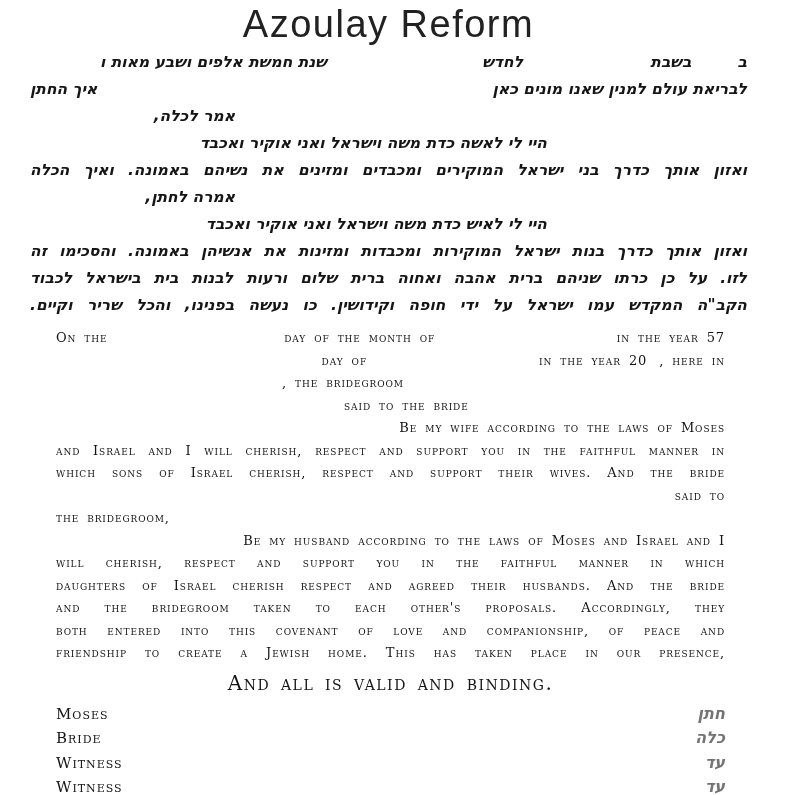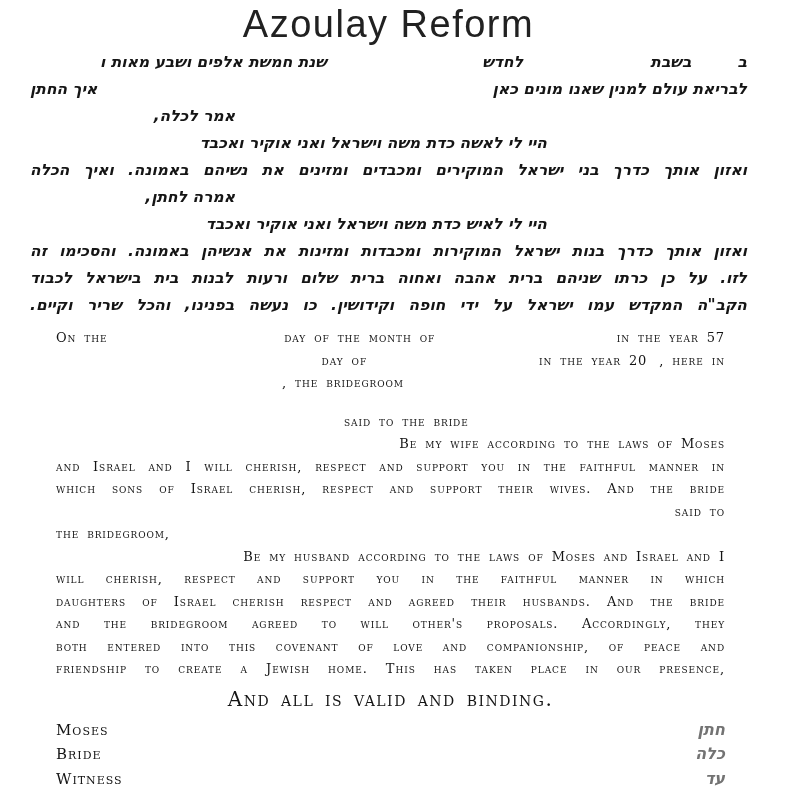--- a/index.html
+++ b/index.html
@@ -66,21 +66,21 @@
     color: #141414;
   }
   .e-flex { display: flex; align-items: baseline; }
   .e-flex .seg { white-space: nowrap; flex: 0 0 auto; }
   .g125 { flex: 1.0 1 125px; }
   .g130 { flex: 1.0 1 130px; }
   .g150 { flex: 1.2 1 150px; }
   .g95  { flex: 0.8 1 95px; }
   .g12  { flex: 0 1 12px; }
   .e-bridegroom-intro { margin-left: 226px; }
-  .e-said-to-bride    { margin-left: 288px; margin-top: 16px; }
+  .e-said-to-bride    { margin-left: 288px; }
   .e-right { text-align: right; }
   .e-just {
     text-align: justify;
     text-align-last: justify;
   }
   .e-closing {
     font-size: 20px;
     line-height: 26px;
     letter-spacing: 1.5px;
     text-align: center;
@@ -165,21 +165,21 @@
     <div class="e-bridegroom-intro">, the bridegroom</div>
     <div class="e-said-to-bride">said to the bride</div>
     <div class="e-right">Be my wife according to the laws of Moses</div>
     <div class="e-just">and Israel and I will cherish, respect and support you in the faithful manner in</div>
     <div class="e-just">which sons of Israel cherish, respect and support their wives.  And the bride</div>
     <div class="e-right">said to</div>
     <div>the bridegroom,</div>
     <div class="e-right">Be my husband  according to the laws of Moses and Israel and I</div>
     <div class="e-just">will cherish, respect and support you in the faithful manner in which</div>
     <div class="e-just">daughters of Israel cherish respect and agreed their husbands. And the bride</div>
-    <div class="e-just">and the bridegroom agreed to will other's proposals. Accordingly, they</div>
+    <div class="e-just">and the bridegroom taken to each other's proposals. Accordingly, they</div>
     <div class="e-just">both entered into this covenant of love and companionship, of peace and</div>
     <div class="e-just">friendship to create a Jewish home. This has taken place in our presence,</div>
     <div class="e-closing">And all is valid and binding.</div>
   </section>
 
   <section class="signatures">
     <div class="sig-row">
       <span class="sig-label">Moses</span>
       <span class="sig-heb">חתן</span>
     </div>

